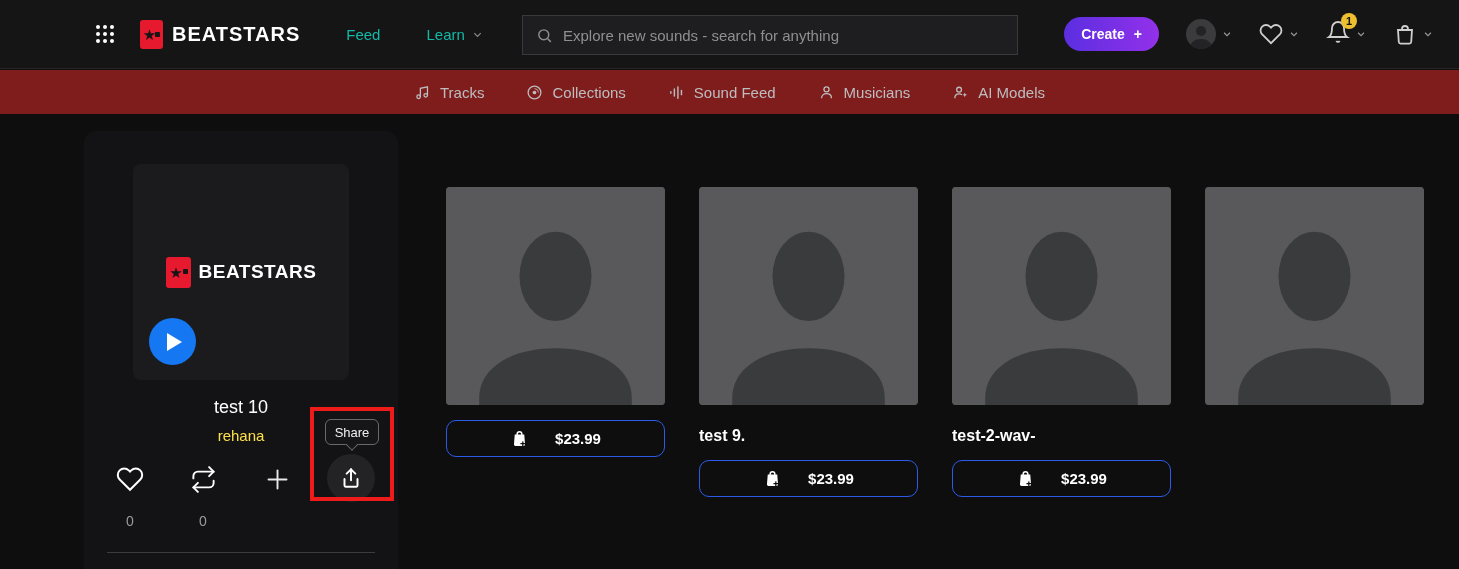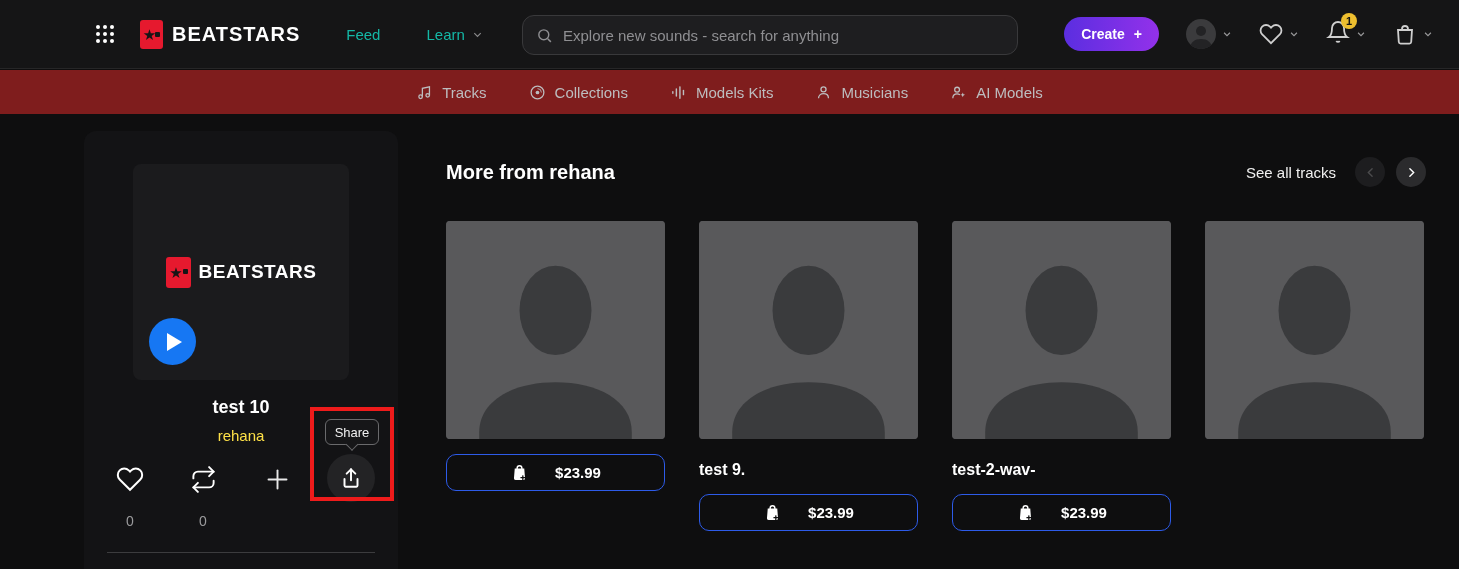--- a/index.html
+++ b/index.html
@@ -16,21 +16,21 @@
   .brand { display:flex; align-items:center; gap:9px; margin-left:22px; cursor:pointer; }
   .brand-icon { width:23px; height:29px; background:#e6192e; border-radius:3px;
                 position:relative; display:flex; align-items:center; justify-content:center; }
   .brand-icon .star { color:#151516; font-size:15px; line-height:1; margin-left:-4px; }
   .brand-icon::after { content:""; position:absolute; right:3px; top:12px; width:5px;
                        height:5px; background:#151516; border-radius:1px; }
   .brand-name { font-size:20px; font-weight:bold; letter-spacing:1px; color:#fff; }
   .top-link { color:#14b8a6; font-size:15px; margin-left:46px; cursor:pointer;
               display:flex; align-items:center; gap:7px; }
   .search { position:absolute; left:522px; top:15px; width:496px; height:40px;
-            background:#1e1e20; border:1px solid #39393b; border-radius:12px;
+            background:#1e1e20; border:1px solid #39393b; border-radius:0;
             display:flex; align-items:center; padding:4px 13px; gap:10px; }
   .search input { flex:1; background:transparent; border:none; outline:none;
                   color:#d7d7d7; font-size:15px; font-family:"Liberation Sans",sans-serif; }
   .search input::placeholder { color:#8f8f92; }
   .top-right { margin-left:auto; display:flex; align-items:center; gap:27px; }
   .create-btn { height:34px; padding:0 17px; border:none; border-radius:17px; cursor:pointer;
                 background:linear-gradient(90deg,#5b2ee0,#9331ea); color:#fff;
                 font-size:14px; font-weight:bold; display:flex; align-items:center; gap:9px;
                 font-family:"Liberation Sans",sans-serif; }
   .drop-group { display:flex; align-items:center; gap:6px; cursor:pointer; }
@@ -54,21 +54,21 @@
              background:#1b1b1d; border-radius:8px; display:flex; align-items:center;
              justify-content:center; }
   .artwork-brand { display:flex; align-items:center; gap:8px; }
   .artwork-brand .brand-icon { width:25px; height:31px; }
   .artwork-brand .brand-name { font-size:19px; letter-spacing:0.5px; }
   .play-btn { position:absolute; left:16px; bottom:15px; width:47px; height:47px;
               border-radius:50%; background:#1677f3; border:none; cursor:pointer;
               display:flex; align-items:center; justify-content:center; }
   .play-tri { width:0; height:0; border-left:15px solid #fff; border-top:9px solid transparent;
               border-bottom:9px solid transparent; margin-left:4px; }
-  .pc-title { text-align:center; margin-top:17px; font-size:18px; font-weight:bold; }
+  .pc-title { text-align:center; margin-top:17px; font-size:18px; font-weight:normal; }
   .pc-artist { text-align:center; margin-top:9px; font-size:15px; color:#fde047; }
   .pc-action { position:absolute; width:32px; height:32px; display:flex; align-items:center;
                justify-content:center; cursor:pointer; }
   .pc-count { position:absolute; width:32px; text-align:center; font-size:14px; color:#9b9b9d; }
   .pc-divider { position:absolute; left:23px; top:421px; width:268px; border-top:1px solid #3c3c3e; }
   .share-btn { position:absolute; left:243px; top:323px; width:48px; height:48px;
                border-radius:50%; background:#232325; border:none; cursor:pointer;
                display:flex; align-items:center; justify-content:center; }
   .share-tooltip { position:absolute; left:241px; top:288px; width:54px; height:26px;
                    background:#161618; border:1px solid #6a6a6c; border-radius:6px;
@@ -213,21 +213,21 @@
         </svg>
       <span>Collections</span>
     </div>
     <div class="subnav-item">
       <svg width="17" height="17" viewBox="0 0 24 24" fill="none" stroke="#bdbdbf" stroke-width="2" stroke-linecap="round">
           <line x1="4" y1="11" x2="4" y2="13"></line>
           <line x1="9" y1="7" x2="9" y2="17"></line>
           <line x1="14" y1="4" x2="14" y2="20"></line>
           <line x1="19" y1="9" x2="19" y2="15"></line>
         </svg>
-      <span>Models Kits</span>
+      <span>Sound Feed</span>
     </div>
     <div class="subnav-item">
       <svg width="17" height="17" viewBox="0 0 24 24" fill="none" stroke="#bdbdbf" stroke-width="1.8">
           <circle cx="12" cy="7.5" r="3.6"></circle>
           <path d="M5 20c0-4 3.1-6.3 7-6.3s7 2.3 7 6.3"></path>
         </svg>
       <span>Musicians</span>
     </div>
     <div class="subnav-item">
       <svg width="17" height="17" viewBox="0 0 24 24" fill="none" stroke="#bdbdbf" stroke-width="1.8">
@@ -288,36 +288,20 @@
 
     <div class="pc-count" style="left:30px; top:382px;">0</div>
     <div class="pc-count" style="left:103px; top:382px;">0</div>
 
     <div class="pc-divider"></div>
   </aside>
 
   <div class="annotation-box"></div>
 
   <section class="section">
-    <div class="section-head">
-      <h2 class="section-title">More from rehana</h2>
-      <div class="section-right">
-        <span class="see-all">See all tracks</span>
-        <button class="nav-circle prev">
-          <svg width="13" height="13" viewBox="0 0 24 24" fill="none" stroke="#4b4b4d" stroke-width="2.6" stroke-linecap="round">
-              <polyline points="15 5 8 12 15 19"></polyline>
-            </svg>
-        </button>
-        <button class="nav-circle next">
-          <svg width="13" height="13" viewBox="0 0 24 24" fill="none" stroke="#ffffff" stroke-width="2.6" stroke-linecap="round">
-              <polyline points="9 5 16 12 9 19"></polyline>
-            </svg>
-        </button>
-      </div>
-    </div>
 
     <div class="cards-row">
 
       <div class="track-card">
         <div class="thumb">
           <svg width="219" height="218" viewBox="0 0 100 100">
               <rect width="100" height="100" fill="#59595b"></rect>
               <ellipse cx="50" cy="41" rx="16.5" ry="20.5" fill="#3a3b3d"></ellipse>
               <path d="M15 100 v-3 c0-15 16-23 35-23 s35 8 35 23 v3 z" fill="#3a3b3d"></path>
             </svg>

